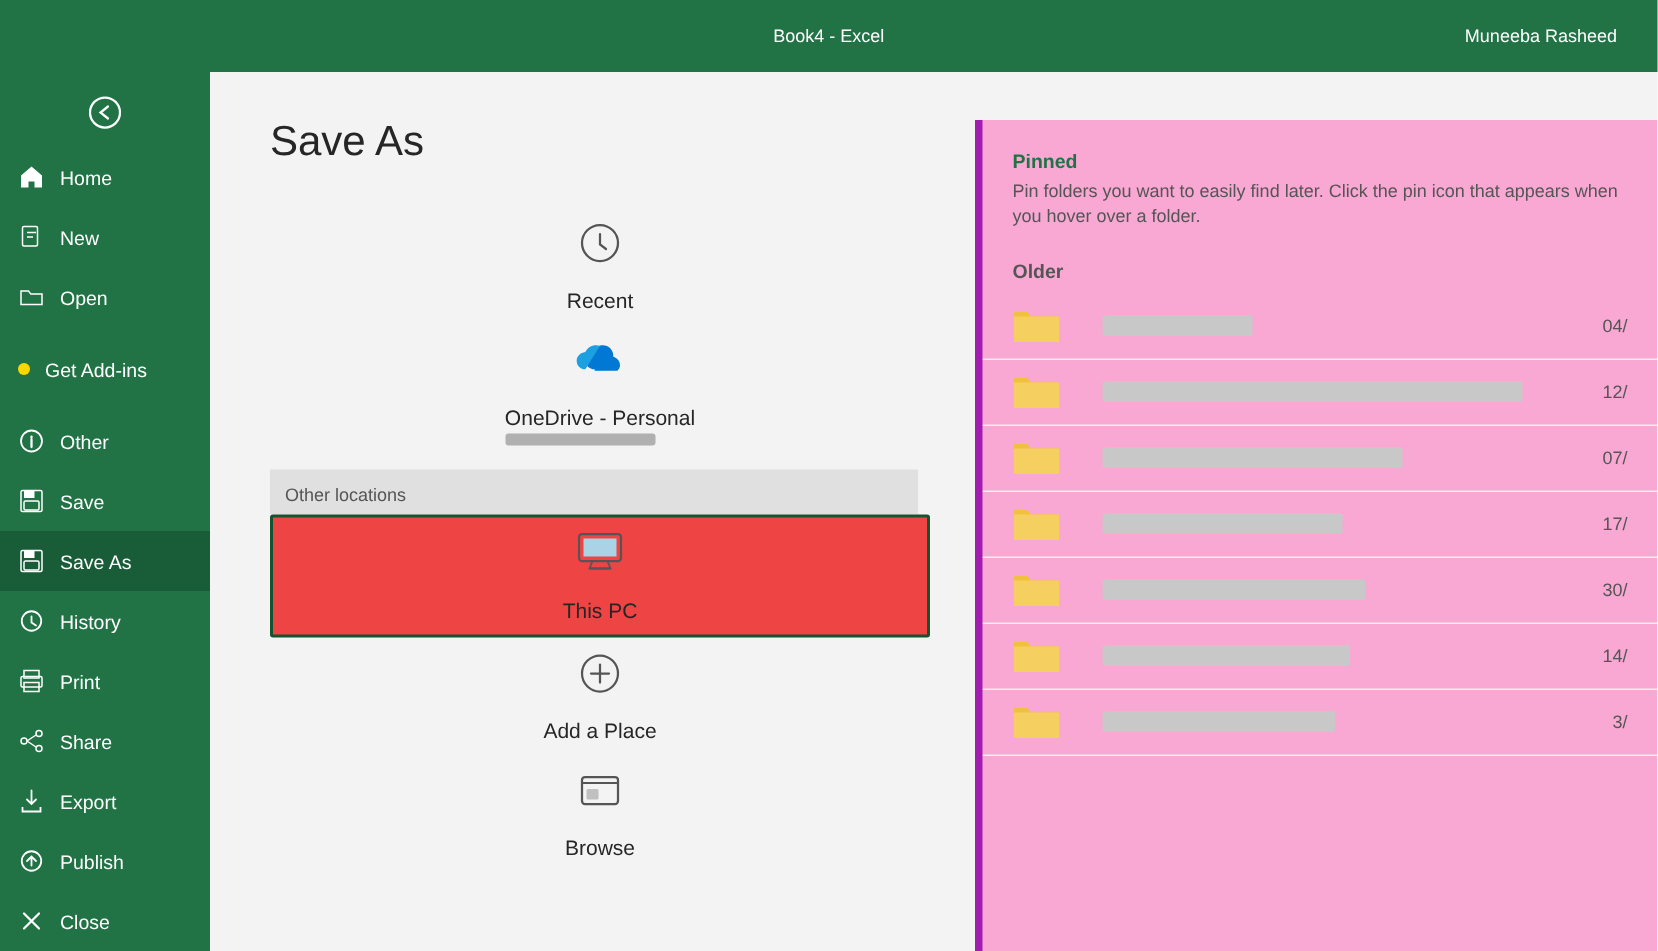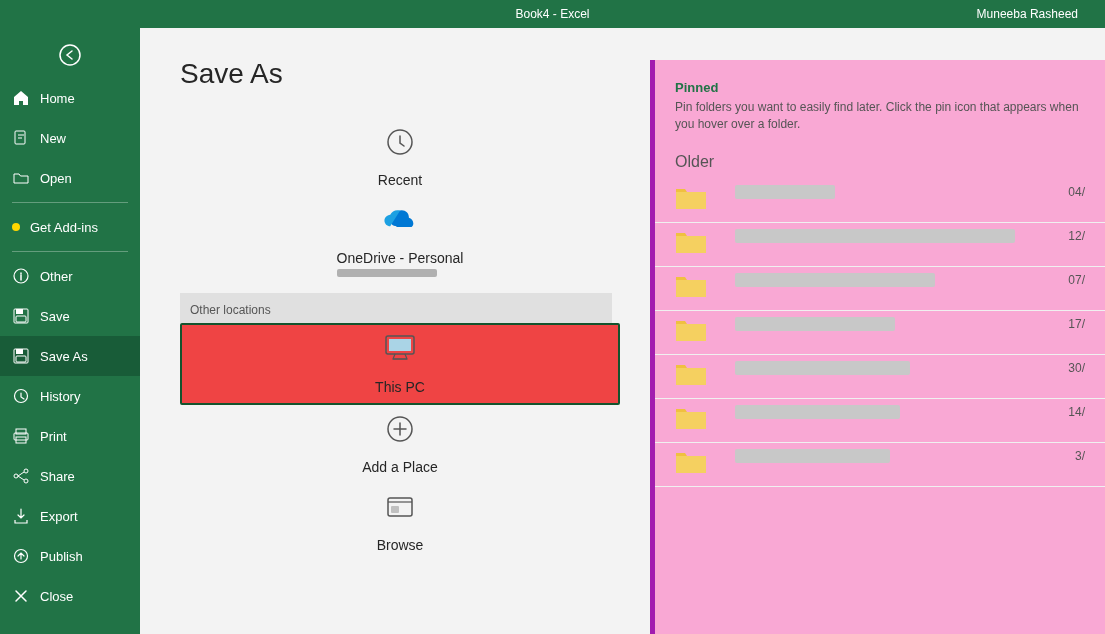--- a/index.html
+++ b/index.html
@@ -1,20 +1,20 @@
 <!DOCTYPE html>
 <html><head>
   <meta charset="utf-8">
   <style>
     * { margin: 0; padding: 0; box-sizing: border-box; }
     body { width: 1105px; height: 634px; overflow: hidden; font-family: 'Segoe UI', Tahoma, Geneva, Verdana, sans-serif; display: flex; flex-direction: column; background: #fff; }
 
     
     .title-bar {
-      height: 28px;
+      height: 48px;
       background: #217346;
       display: flex;
       align-items: center;
       justify-content: center;
       position: relative;
     }
     .title-bar-text {
       color: #fff;
       font-size: 12px;
     }
@@ -146,28 +146,29 @@
     }
 
     .section-desc {
       font-size: 12px;
       color: #555;
       padding: 0 20px 16px 20px;
       line-height: 1.4;
     }
 
     .section-older-title {
-      font-size: 16px;
-      font-weight: 400;
+      font-size: 13px;
+      font-weight: 700;
       color: #555;
       padding: 4px 20px 8px 20px;
     }
 
     .folder-row {
       display: flex;
+      align-items: center;
       padding: 6px 20px;
       cursor: pointer;
       min-height: 44px;
       border-bottom: 1px solid #f0f0f0;
       gap: 16px;
     }
 
     .folder-icon-svg { width: 32px; height: 26px; flex-shrink: 0; margin-right: 12px; }
 
     .folder-name-bar {

